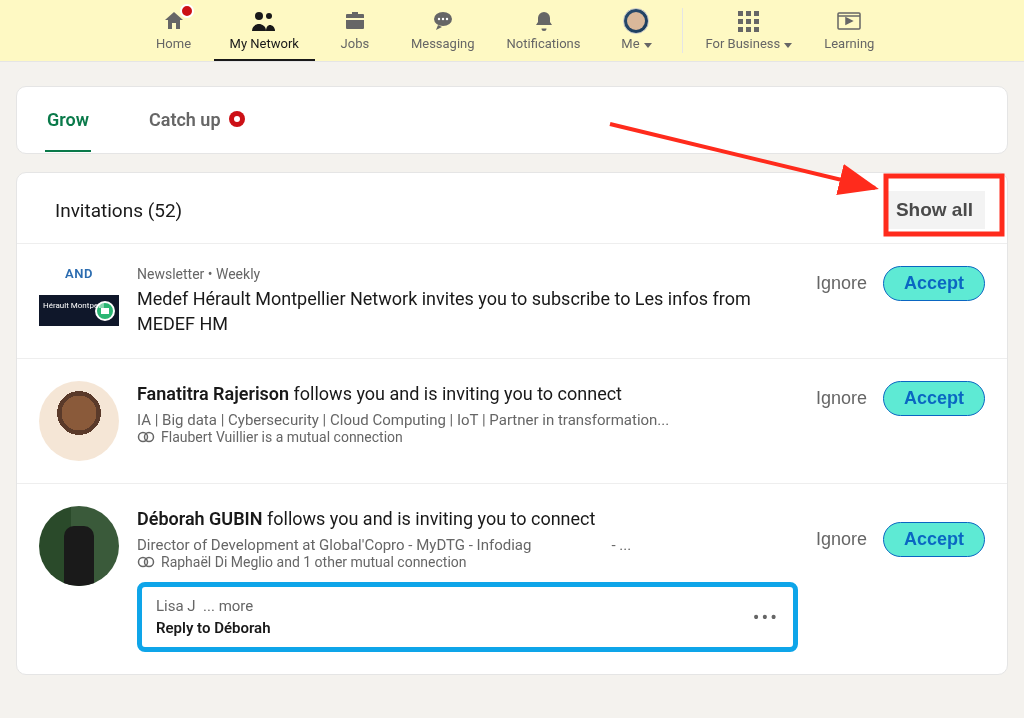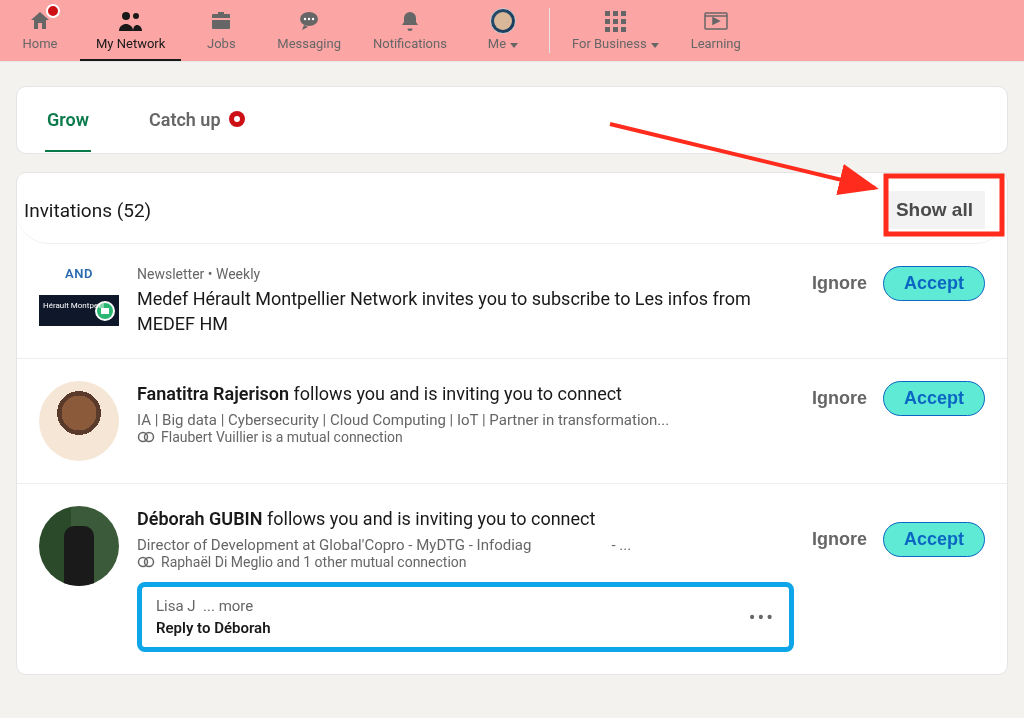--- a/index.html
+++ b/index.html
@@ -5,23 +5,24 @@
   * { box-sizing: border-box; margin: 0; padding: 0; }
   body {
     font-family: -apple-system, BlinkMacSystemFont, "Segoe UI", Roboto, Helvetica, Arial, sans-serif;
     background: #f4f2ee;
     width: 1024px;
     height: 718px;
     overflow: hidden;
   }
   
   .topnav {
-    background: #fca5a5;
+    background: #fef9c3;
     border-bottom: 1px solid #e5e5e5;
     display: flex;
+    justify-content: center;
     height: 62px;
   }
   .topnav-inner {
     display: flex;
     align-items: stretch;
     height: 100%;
   }
   .nav-item {
     display: flex;
     flex-direction: column;
@@ -109,23 +110,22 @@
   .dot-red {
     margin-left:8px; width:16px; height:16px; border-radius:50%;
     background:#cc1016; display:inline-flex; align-items:center; justify-content:center;
   }
   .dot-red::after {
     content:""; width:6px; height:6px; border-radius:50%; background:#fff;
   }
   
   .inv-header {
     display:flex; justify-content:space-between; align-items:center;
-    padding: 18px 22px 14px 7px;
+    padding: 18px 22px 14px 38px;
     border-bottom: 1px solid #eee;
-    border-radius: 32px;
   }
   .inv-title {
     font-size: 19px;
     color:#191919;
   }
   .showall-btn {
     font-size: 19px;
     font-weight:600;
     color:#4a4a4a;
     background:#f3f3f3;
@@ -185,21 +185,21 @@
     font-size:14px; color:#666; 
     display:flex; align-items:center; gap:6px;
   }
   .inv-actions {
     flex-shrink:0;
     display:flex;
     align-items:center;
     gap: 16px;
   }
   .ignore-btn {
-    color:#666; font-size:18px; font-weight:700; background:none; border:none; cursor:pointer;
+    color:#666; font-size:18px; font-weight:400; background:none; border:none; cursor:pointer;
   }
   .accept-btn {
     color:#0a66c2; font-size:18px; font-weight:600; background:#5eead4;
     border:1.5px solid #0a66c2; border-radius:20px;
     padding: 6px 20px; cursor:pointer;
   }
   
   .person-1 {
     background: radial-gradient(circle at 50% 40%, #8a5a3a 0 28%, #5a3a2a 28% 35%, #f5e6d6 35% 100%);
   }

